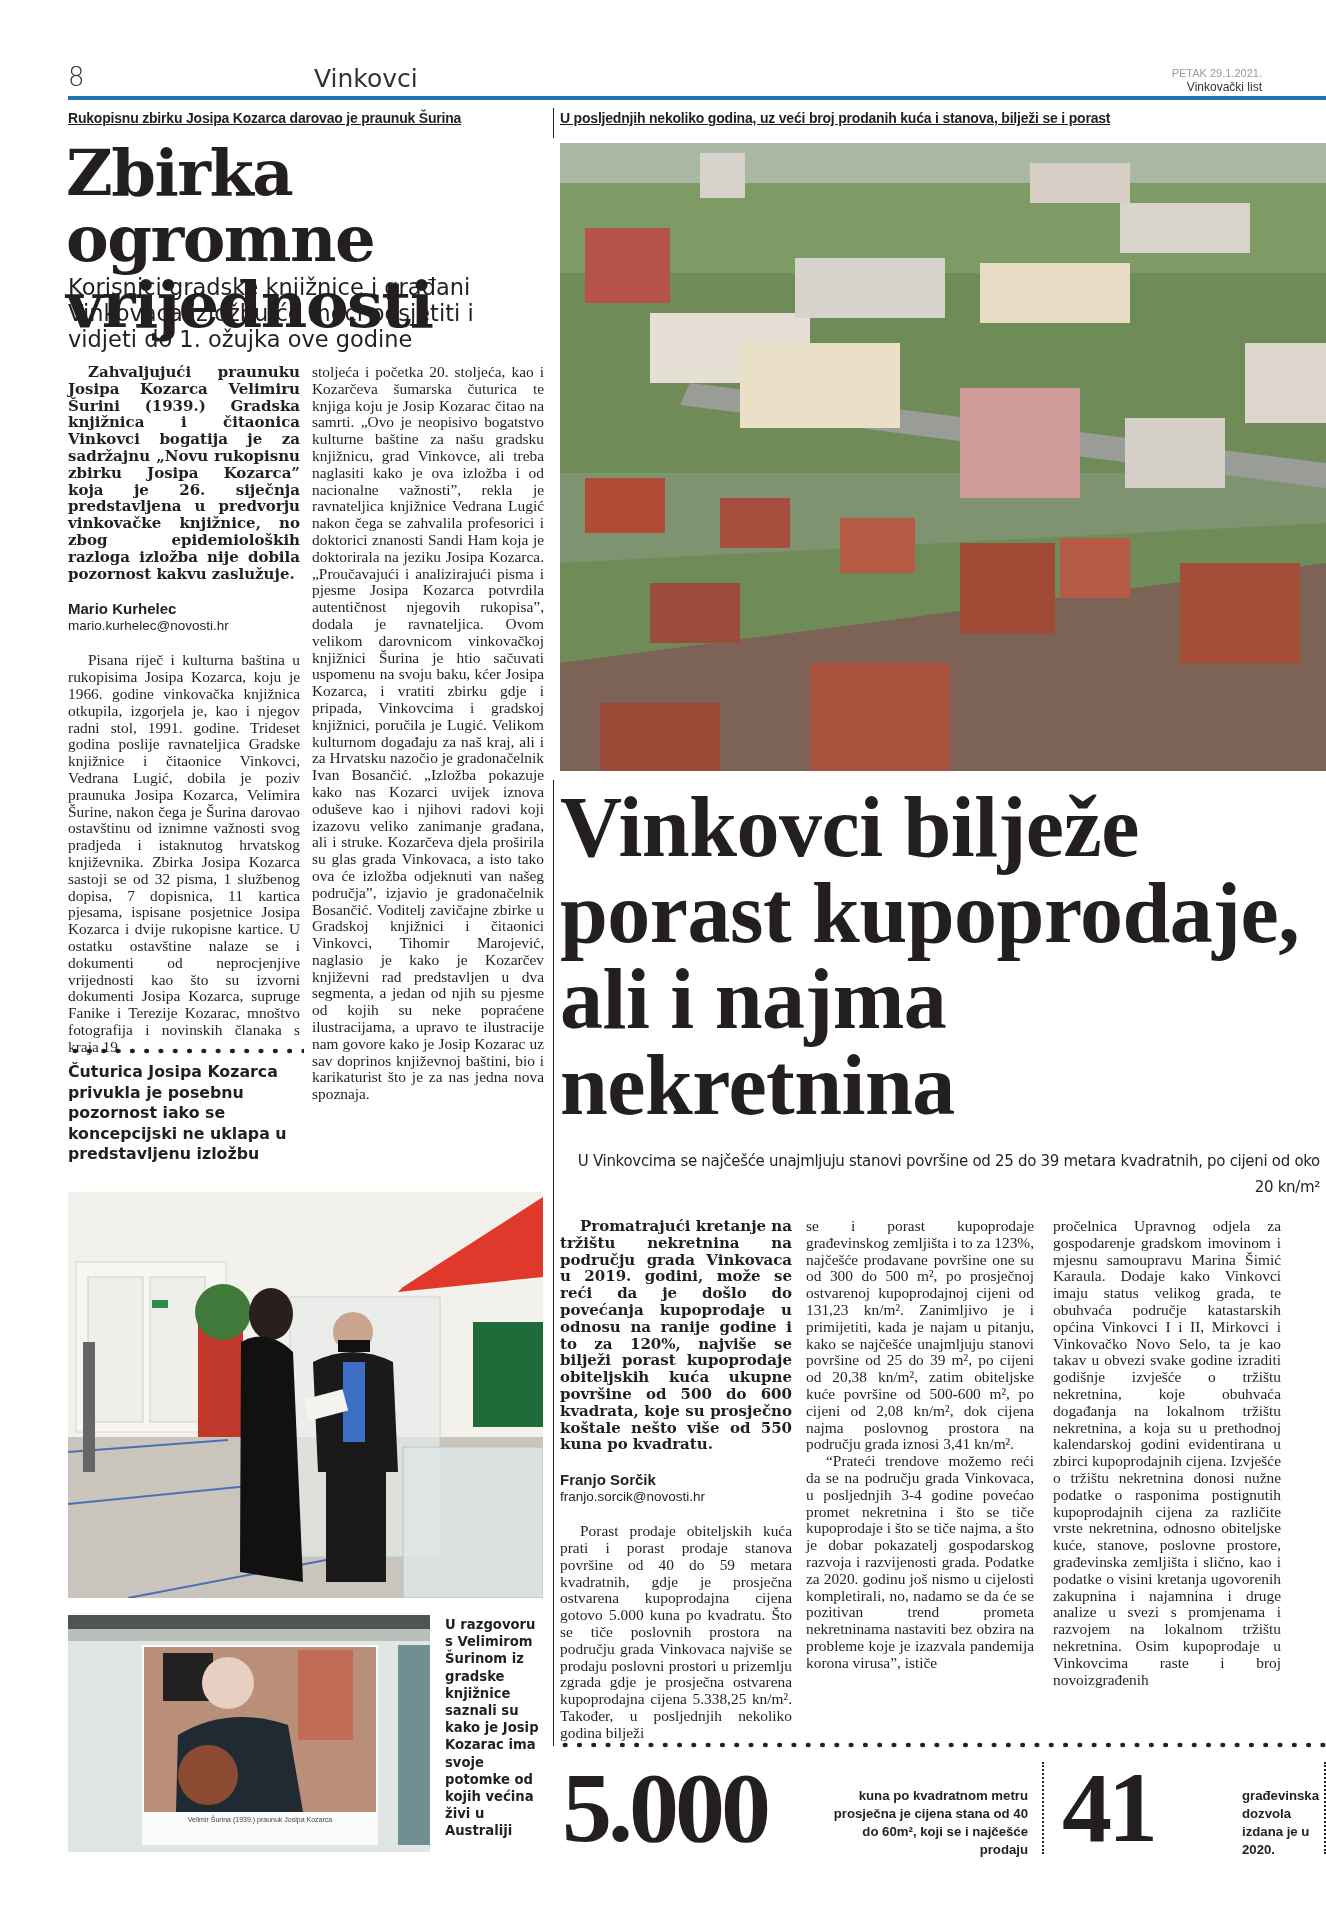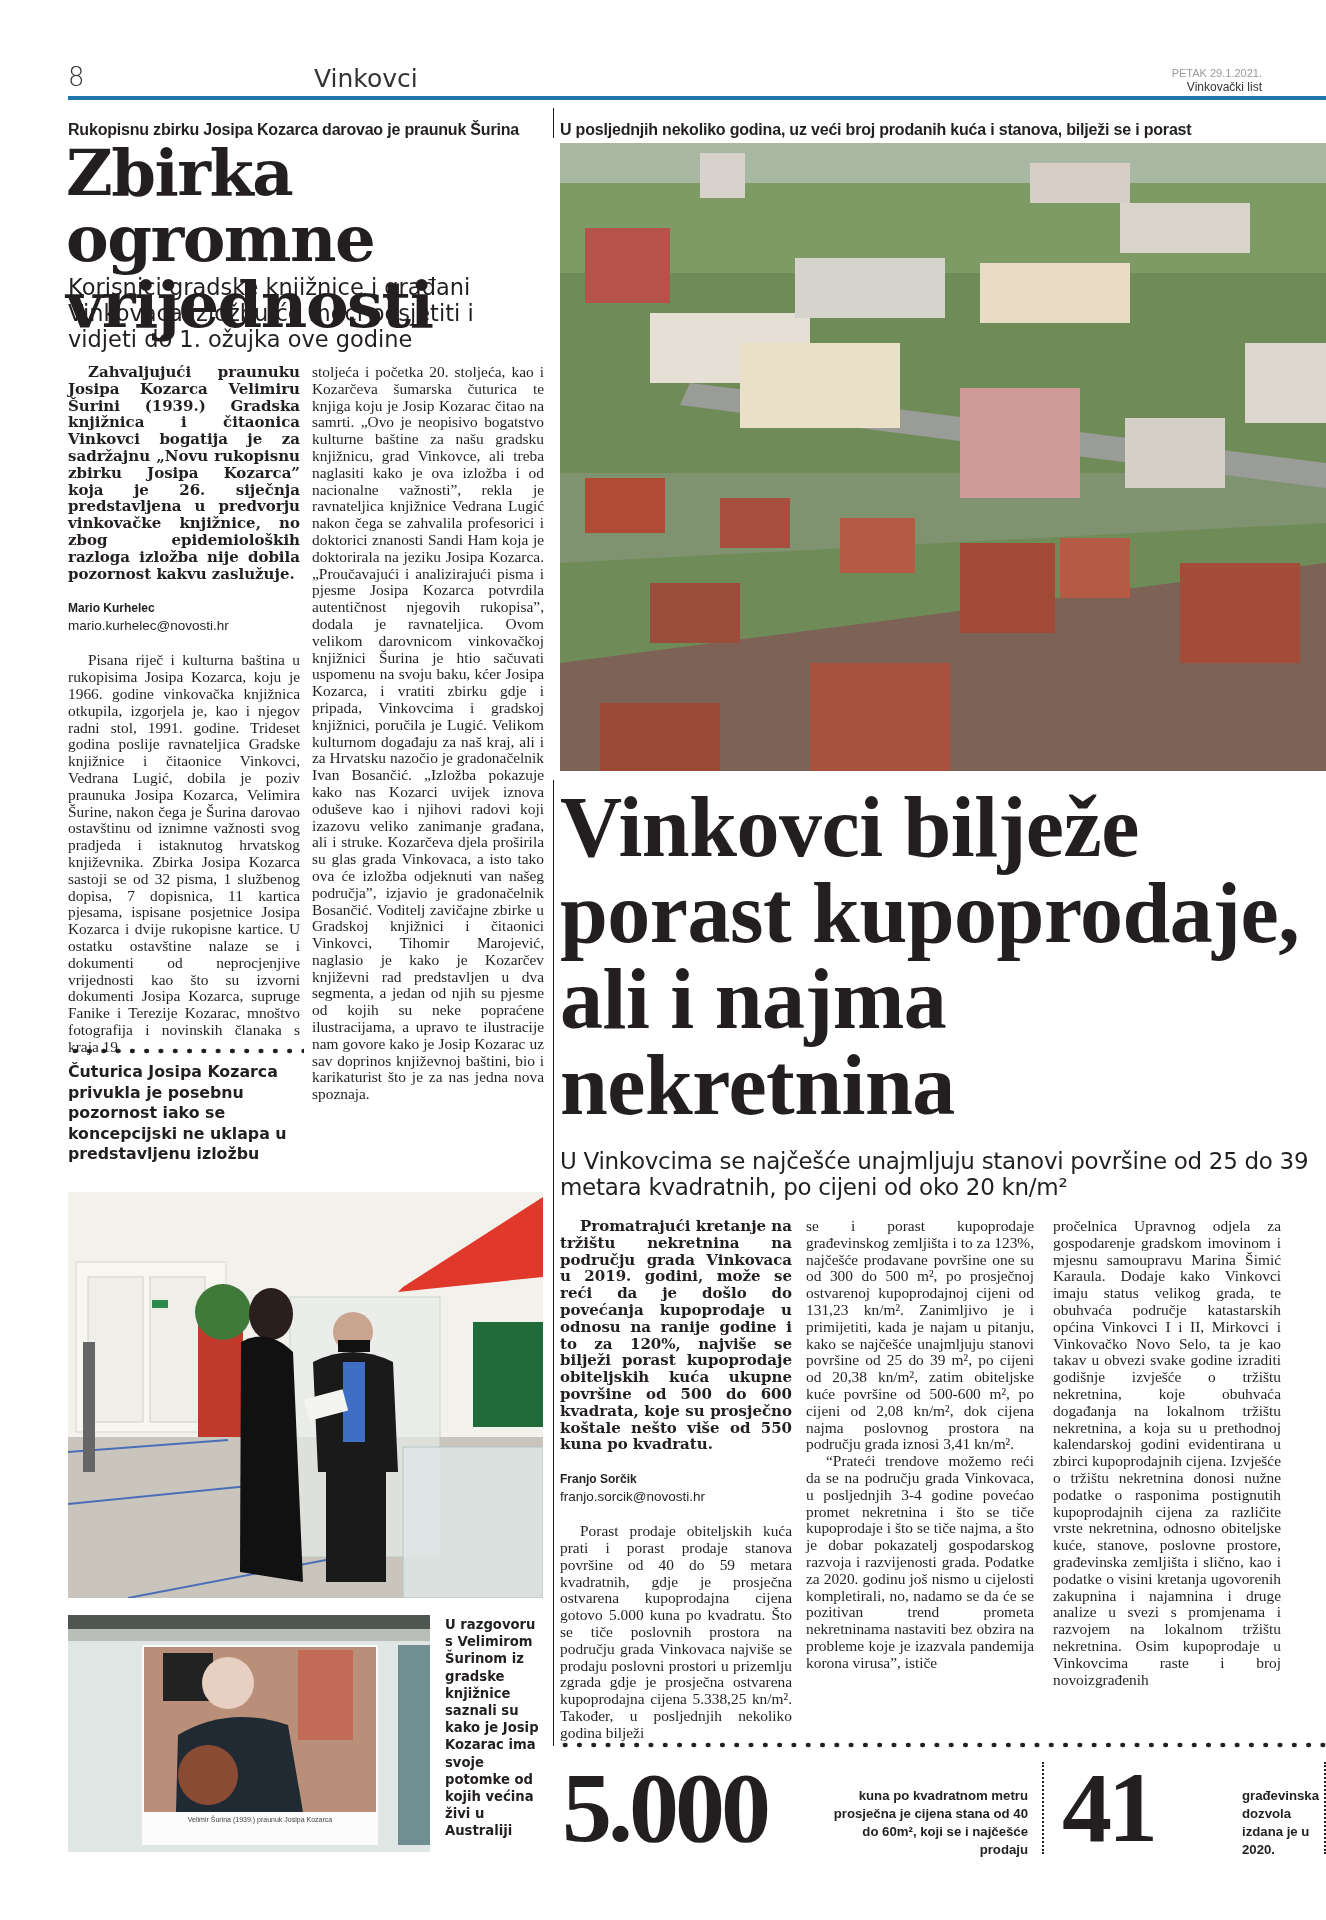--- a/index.html
+++ b/index.html
@@ -8,54 +8,54 @@
 
   .abs { position: absolute; }
 
   
   .page-num { left: 68px; top: 62px; font-family: "DejaVu Sans", sans-serif; font-size: 26px; font-weight: 300; color: #333; }
   .section-name { left: 314px; top: 64px; font-family: "DejaVu Sans", sans-serif; font-size: 25px; color: #333; }
   .date { right: 64px; top: 67px; font-family: "Liberation Sans", sans-serif; font-size: 11px; color: #9a9a9a; text-align: right; }
   .paper-name { right: 64px; top: 80px; font-family: "Liberation Sans", sans-serif; font-size: 12px; color: #333; text-align: right; }
   .blue-rule { left: 68px; right: 0; top: 96px; height: 4px; background: #1f75ae; }
 
-  .kicker { top: 121px; font-family: "Liberation Sans", sans-serif; font-weight: bold; font-size: 16px; color: #231f20; white-space: nowrap; letter-spacing: -0.2px; }
+  .kicker { top: 110px; font-family: "Liberation Sans", sans-serif; font-weight: bold; font-size: 14px; color: #231f20; white-space: nowrap; letter-spacing: -0.2px; text-decoration: underline; }
   .kicker-left { left: 68px; }
   .kicker-right { left: 560px; }
   .vrule { left: 553px; top: 108px; width: 1px; background: #231f20; }
 
   
   .headline-left { left: 66px; top: 140px; width: 490px; font-family: "DejaVu Serif", serif; font-weight: bold; font-size: 64px; line-height: 66px; letter-spacing: -1.5px; color: #231f20; }
   .sub-left { left: 68px; top: 274px; width: 480px; font-family: "DejaVu Sans", sans-serif; font-size: 22.5px; line-height: 26px; color: #231f20; }
 
   .col { font-family: "Liberation Serif", serif; font-size: 15.4px; line-height: 16.8px; text-align: justify; hyphens: auto; color: #231f20; }
   .col p { text-indent: 20px; }
   .col .lead { font-family: "DejaVu Serif", serif; font-weight: bold; font-size: 15px; line-height: 16.8px; letter-spacing: 0px; }
-  .byline-name { font-family: "Liberation Sans", sans-serif; font-weight: bold; font-size: 12px; line-height: 17px; margin-top: 18px; }
+  .byline-name { font-family: "Liberation Sans", sans-serif; font-weight: bold; font-size: 15px; line-height: 17px; margin-top: 18px; }
   .byline-email { font-family: "Liberation Sans", sans-serif; font-size: 13.5px; line-height: 17px; margin-bottom: 18px; }
 
   .col-l1 { left: 68px; top: 364px; width: 232px; }
   .col-l2 { left: 312px; top: 364px; width: 232px; }
 
   .dots { height: 10px; background-image: radial-gradient(circle, #231f20 2.3px, transparent 2.6px); background-size: 14.3px 10px; background-repeat: repeat-x; background-position: 0 0; }
   .dots-left { left: 68px; top: 1046px; width: 236px; }
   .subhead-left { left: 68px; top: 1062px; width: 236px; font-family: "DejaVu Sans", sans-serif; font-weight: bold; font-size: 15.8px; line-height: 20.5px; color: #231f20; }
 
   
   .photo { overflow: hidden; }
   .photo-library { left: 68px; top: 1192px; width: 475px; height: 406px; background: linear-gradient(180deg, #f4f3ee 0%, #efeee8 45%, #d9d6cf 62%, #c2beb6 100%); }
   .photo-portrait { left: 68px; top: 1615px; width: 362px; height: 237px; background: linear-gradient(180deg,#4f5a55 0,#5f6963 6%,#d6dfdb 7%,#e4eae7 100%); }
   .aerial { left: 560px; top: 143px; width: 766px; height: 628px; background: linear-gradient(180deg,#b9c7b8 0%,#8aa37a 10%,#6f8f5a 30%,#7a8c68 55%,#8a8470 75%,#8c6f5f 100%); }
 
   .caption-right { left: 445px; top: 1616px; width: 100px; font-family: "DejaVu Sans", sans-serif; font-weight: bold; font-size: 13.2px; line-height: 17.2px; color: #231f20; }
 
   
   .vrule-right { left: 553px; top: 780px; width: 1px; height: 966px; background: #231f20; }
   .headline-right { left: 560px; top: 784px; width: 760px; font-family: "Liberation Serif", serif; font-weight: bold; font-size: 86px; line-height: 86px; letter-spacing: -0.5px; color: #231f20; }
-  .sub-right { left: 560px; top: 1148px; width: 760px; font-family: "DejaVu Sans", sans-serif; font-size: 23px; line-height: 26px; color: #231f20; letter-spacing: -0.3px; }
+  .sub-right { left: 560px; top: 1148px; width: 760px; font-family: "DejaVu Sans", sans-serif; font-size: 15px; line-height: 26px; color: #231f20; letter-spacing: -0.3px; text-align: right; }
 
   .col-r1 { left: 560px; top: 1218px; width: 232px; }
   .col-r2 { left: 806px; top: 1218px; width: 228px; }
   .col-r3 { left: 1053px; top: 1218px; width: 228px; }
 
   .dots-right { left: 558px; top: 1740px; width: 768px; }
 
   .fact-number { font-family: "Liberation Serif", serif; font-weight: bold; color: #231f20; letter-spacing: -4px; }
   .fact1-num { left: 562px; top: 1758px; font-size: 100px; line-height: 100px; }
   .fact1-text { left: 828px; top: 1787px; width: 200px; font-family: "Liberation Sans", sans-serif; font-weight: bold; font-size: 13.2px; line-height: 18px; color: #231f20; text-align: right; }

